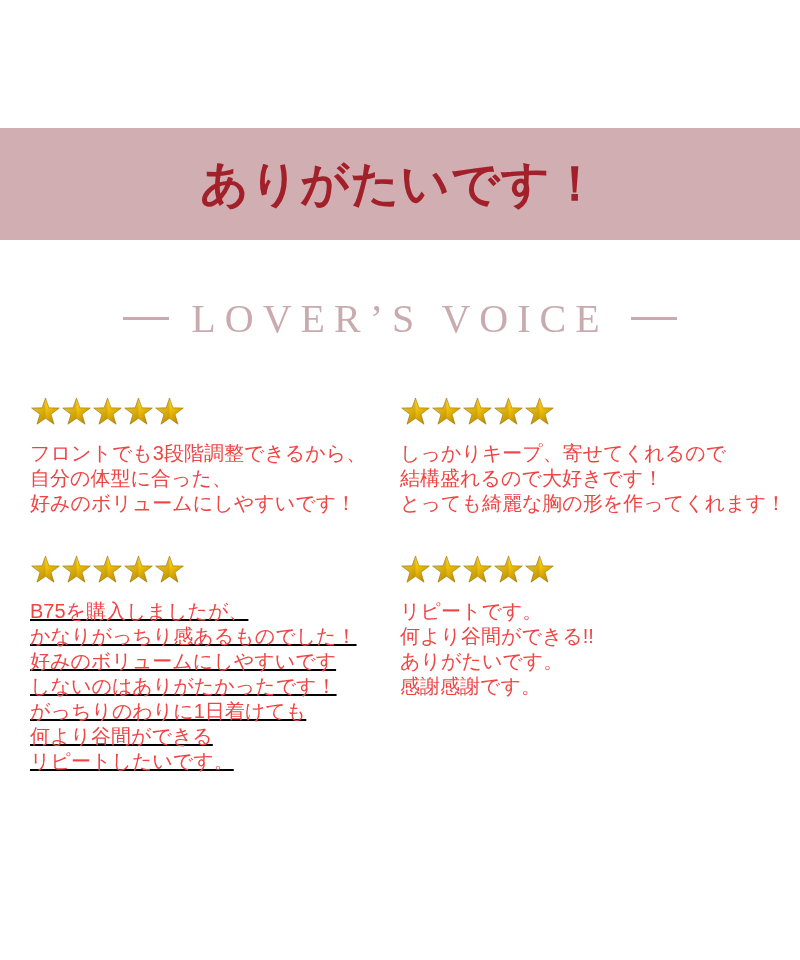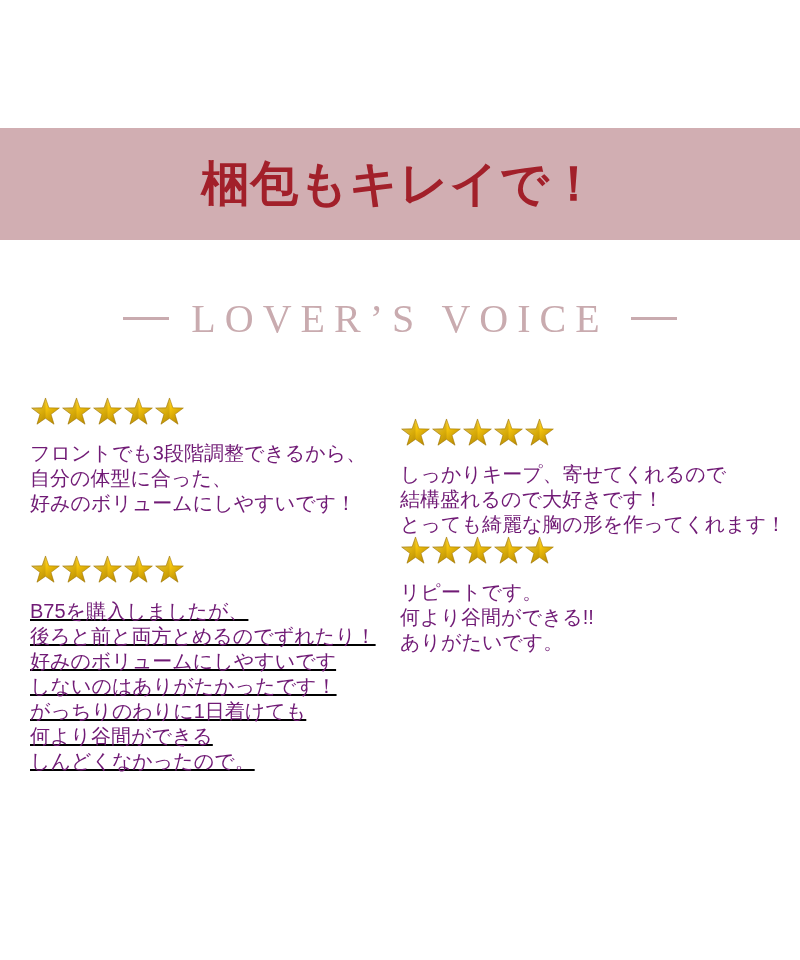--- a/index.html
+++ b/index.html
@@ -59,47 +59,47 @@
     letter-spacing: 9px;
     color: #c9abaf;
     white-space: nowrap;
   }
 
   
   .review {
     position: absolute;
   }
   .review-1 { left: 30px;  top: 397px; width: 365px; }
-  .review-2 { left: 400px; top: 418px; width: 398px; }
+  .review-2 { left: 400px; top: 397px; width: 398px; }
   .review-3 { left: 30px;  top: 555px; width: 365px; text-decoration: underline; }
-  .review-4 { left: 400px; top: 536px; width: 398px; }
+  .review-4 { left: 400px; top: 555px; width: 398px; }
 
   .stars {
     display: flex;
     height: 34px;
     margin-bottom: 10px;
     align-items: flex-start;
   }
   .stars svg { display: block; }
 
   .review p {
     margin: 0;
     font-size: 20px;
     line-height: 25px;
-    color: #701a75;
+    color: #ef4444;
     white-space: nowrap;
   }
 </style>
 </head>
 <body>
 
 <div class="page">
 
   <div class="banner">
-    <h1 class="banner-title">梱包もキレイで！</h1>
+    <h1 class="banner-title">ありがたいです！</h1>
   </div>
 
   <div class="voice-heading">
     <span class="dash"></span>
     <span class="voice-label">LOVER’S VOICE</span>
     <span class="dash"></span>
   </div>
 
   <div class="review review-1">
     <div class="stars">
@@ -279,26 +279,26 @@
               <stop offset="0" stop-color="#ffe98a"></stop>
               <stop offset="0.45" stop-color="#f6c60c"></stop>
               <stop offset="1" stop-color="#a87a00"></stop>
             </linearGradient>
           </defs>
           <polygon points="16,1 19.5,11.2 30.3,11.4 21.7,17.9 24.8,28.1 16,22 7.2,28.1 10.3,17.9 1.7,11.4 12.5,11.2" fill="url(#sg)" stroke="#a07400" stroke-width="0.6"></polygon>
           <polygon points="16,1 12.5,11.2 1.7,11.4 10.3,17.9 7.2,28.1 16,22" fill="rgba(90,60,0,0.18)"></polygon>
         </svg>
       </div>
     <p>B75を購入しましたが、</p>
-    <p>後ろと前と両方とめるのでずれたり！</p>
+    <p>かなりがっちり感あるものでした！</p>
     <p>好みのボリュームにしやすいです</p>
     <p>しないのはありがたかったです！</p>
     <p>がっちりのわりに1日着けても</p>
     <p>何より谷間ができる</p>
-    <p>しんどくなかったので。</p>
+    <p>リピートしたいです。</p>
   </div>
 
   <div class="review review-4">
     <div class="stars">
         <svg width="31" height="31" viewBox="0 0 32 32">
           <defs>
             <linearGradient id="sg" x1="0" y1="0" x2="1" y2="1">
               <stop offset="0" stop-color="#ffe98a"></stop>
               <stop offset="0.45" stop-color="#f6c60c"></stop>
               <stop offset="1" stop-color="#a87a00"></stop>
@@ -348,15 +348,16 @@
               <stop offset="1" stop-color="#a87a00"></stop>
             </linearGradient>
           </defs>
           <polygon points="16,1 19.5,11.2 30.3,11.4 21.7,17.9 24.8,28.1 16,22 7.2,28.1 10.3,17.9 1.7,11.4 12.5,11.2" fill="url(#sg)" stroke="#a07400" stroke-width="0.6"></polygon>
           <polygon points="16,1 12.5,11.2 1.7,11.4 10.3,17.9 7.2,28.1 16,22" fill="rgba(90,60,0,0.18)"></polygon>
         </svg>
       </div>
     <p>リピートです。</p>
     <p>何より谷間ができる!!</p>
     <p>ありがたいです。</p>
+    <p>感謝感謝です。</p>
   </div>
 
 </div>
 
 </body></html>

